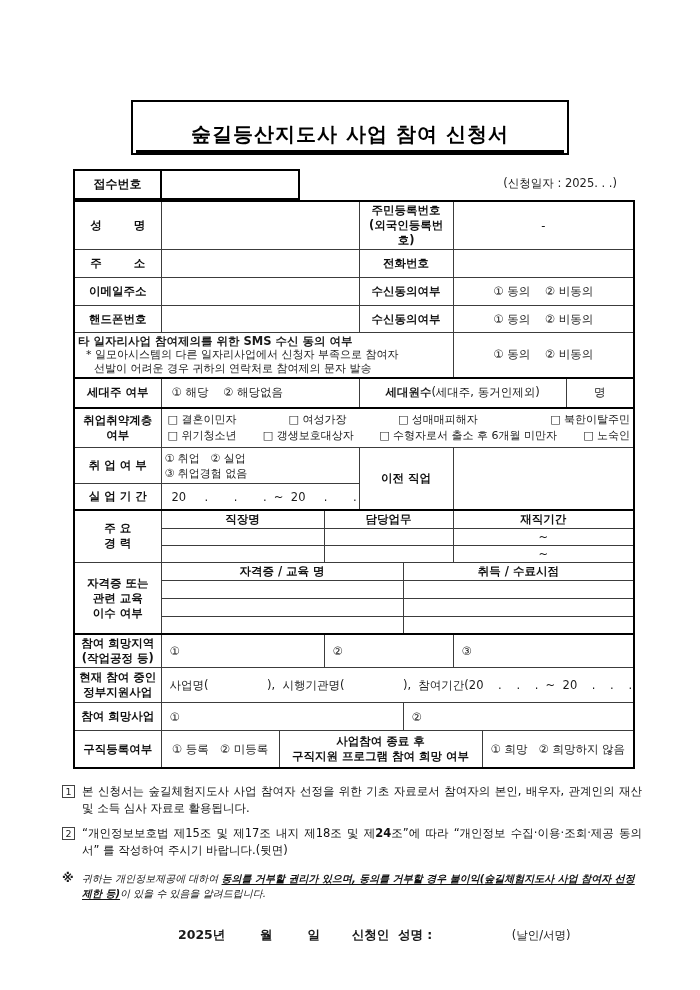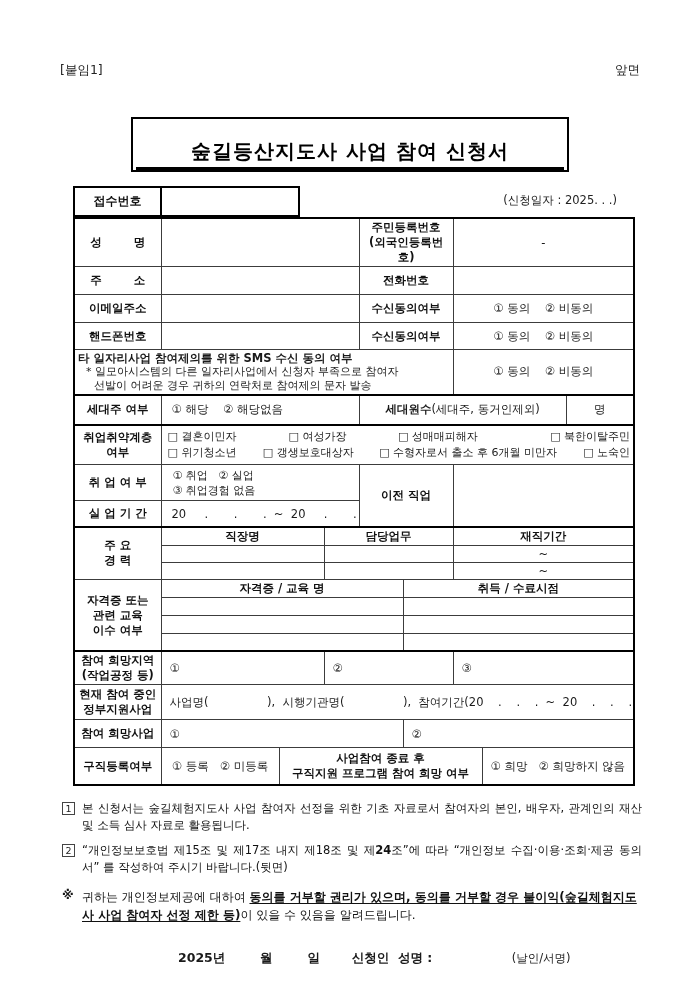--- a/index.html
+++ b/index.html
@@ -24,21 +24,21 @@
   .receipt-box td.lb { width:87px; font-weight:bold; text-align:center; font-size:12px; }
   .apply-date { position:absolute; right:16px; top:7px; font-size:11.5px; color:#222; }
 
   
   table.main { border-collapse:collapse; table-layout:fixed; width:560px; margin-left:13px; }
   table.main td { border:1px solid #3c3c3c; font-size:11.5px; vertical-align:middle;
                   padding:1px 3px; overflow:hidden; }
   table.main { border:2px solid #000; }
   td.lb { font-weight:bold; text-align:center; color:#111; }
   td.ct { text-align:center; }
-  .pre { white-space:pre;margin-left:8px; }
+  .pre { white-space:pre; }
   .prl { white-space:pre-line; }
   .small { font-size:11px; }
   .tiny { font-size:10.5px; }
   tr.thickt td { border-top:2px solid #000; }
 
   .smscell { padding:2px 4px; line-height:1.25;margin-top:28px; }
   .smstitle { font-weight:bold; font-size:11.5px; }
   .smsnote { font-size:11px; color:#222; padding-left:8px; }
   .smsnote2 { font-size:11px; color:#222; padding-left:16px; }
 
@@ -48,37 +48,33 @@
   .v2a{width:100px;} .v2b{width:122px;} .v2c{width:214px;}
 
   
   .notes { width:580px; margin:14px 0 0 2px; }
   .note { display:flex; margin-bottom:9px; }
   .nbox { flex:0 0 13px; height:13px; border:1px solid #444; font-size:9.5px; line-height:12px;
           text-align:center; margin:2px 7px 0 0; color:#222; }
   .ntext { font-size:11.5px; line-height:1.45; text-align:justify; color:#111; }
   .privacy { display:flex; margin-top:12px; }
   .pmark { flex:0 0 14px; font-size:12px; font-weight:bold; margin-right:6px; }
-  .ptext { font-size:12px; line-height:1.5; font-weight:bold; color:#111; }
+  .ptext { font-size:10px; line-height:1.5; font-weight:bold; color:#111;font-style:italic; }
   .pem { text-decoration:underline; text-underline-offset:2px; }
 
   
   .sig { margin:26px 0 0 118px; font-size:12.5px; white-space:pre; }
   .sig .b { font-weight:bold; }
   .sig .n { font-weight:normal; font-size:11.5px; }
 </style>
 </head>
 <body>
 
 <div class="sheet">
 
-  <div class="topbar">
-    <span>[붙임1]</span>
-    <span>앞면</span>
-  </div>
 
   <div class="title-wrap">
     <div class="title-box">
       <div class="title-inner">
         <span class="title-text">숲길등산지도사 사업 참여 신청서</span>
       </div>
     </div>
   </div>
 
   <div class="receipt-row">

